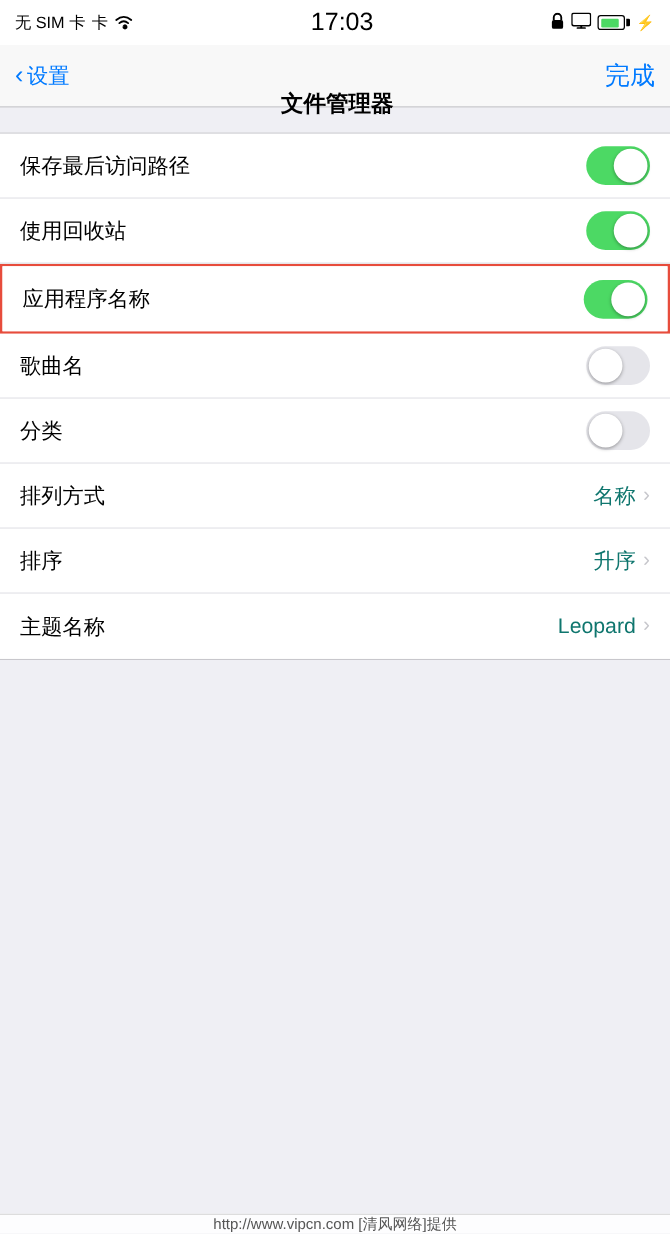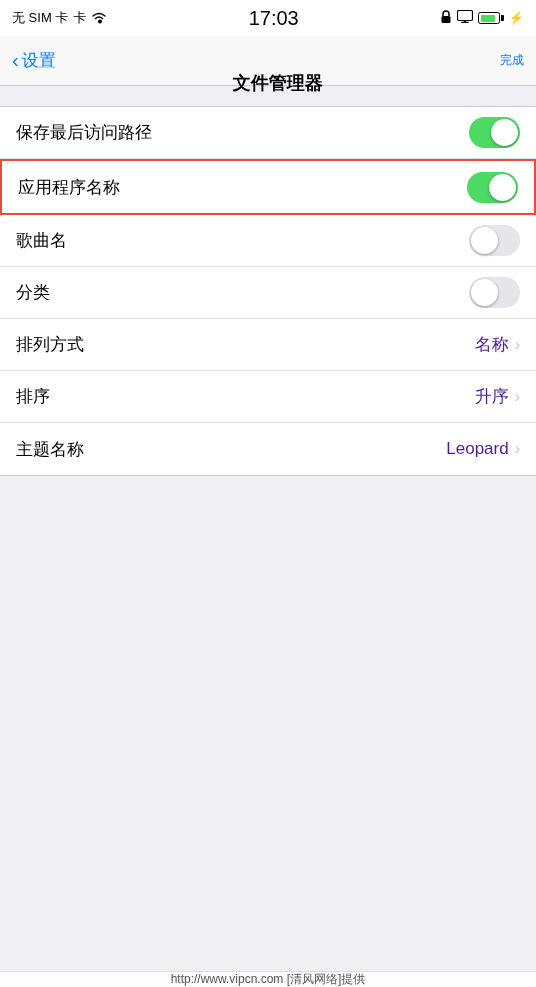--- a/index.html
+++ b/index.html
@@ -91,21 +91,21 @@
       color: #007aff;
     }
     .nav-title {
       font-size: 18px;
       font-weight: 600;
       color: #000;
       margin-top: 44px;
     }
     .nav-done {
       color: #007aff;
-      font-size: 12px;
+      font-size: 20px;
       cursor: pointer;
     }
 
     
     .settings-container {
       padding-top: 20px;
     }
 
     .settings-group {
       background: #fff;
@@ -134,21 +134,21 @@
     }
 
     .row-right {
       display: flex;
       align-items: center;
       gap: 6px;
     }
 
     .row-value {
       font-size: 17px;
-      color: #4c1d95;
+      color: #0f766e;
     }
 
     .chevron-right {
       color: #c7c7cc;
       font-size: 16px;
     }
 
     
     .toggle {
       width: 51px;
@@ -253,20 +253,28 @@
 <div class="settings-container">
   <div class="settings-group" id="settings-group">
   <div class="settings-row">
         <span class="row-label">保存最后访问路径</span>
         <div class="row-right">
           <div class="toggle on">
             <div class="toggle-thumb"></div>
           </div>
         </div>
       </div>
+      <div class="settings-row">
+        <span class="row-label">使用回收站</span>
+        <div class="row-right">
+          <div class="toggle on">
+            <div class="toggle-thumb"></div>
+          </div>
+        </div>
+      </div>
       <div style="border: 2px solid rgb(231, 76, 60); margin: 0px;">
         <div class="settings-row" style="border-bottom: none;">
           <span class="row-label">应用程序名称</span>
           <div class="row-right">
             <div class="toggle on">
               <div class="toggle-thumb"></div>
             </div>
           </div>
         </div>
       </div>

